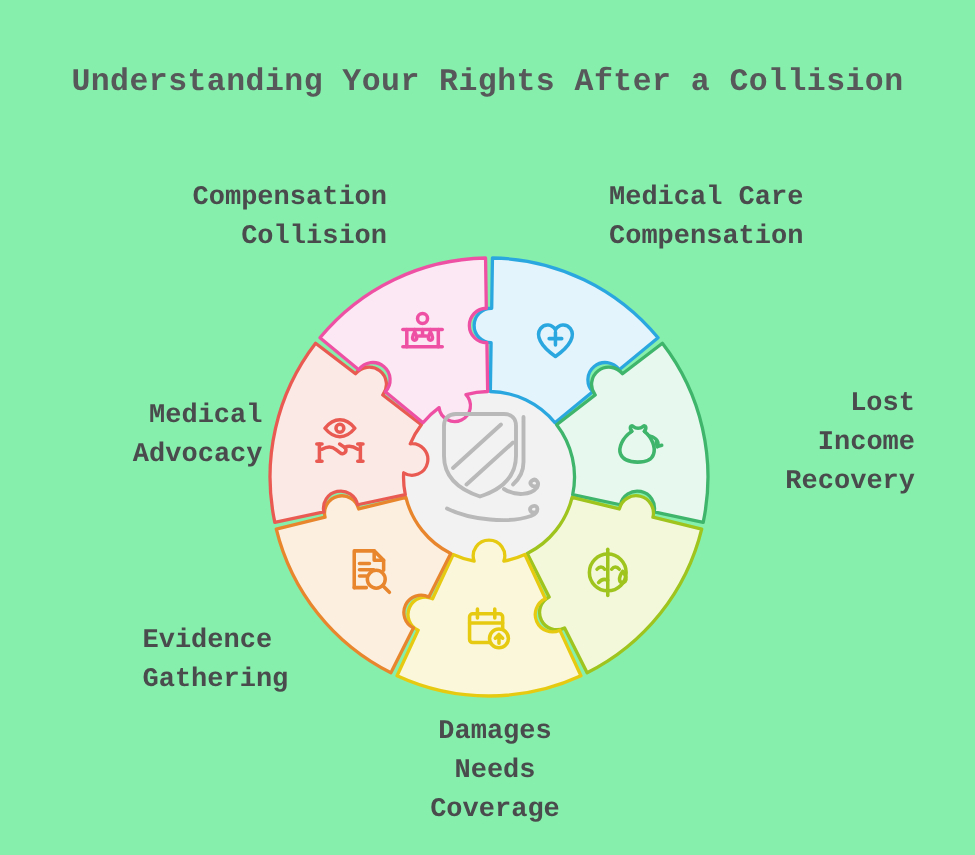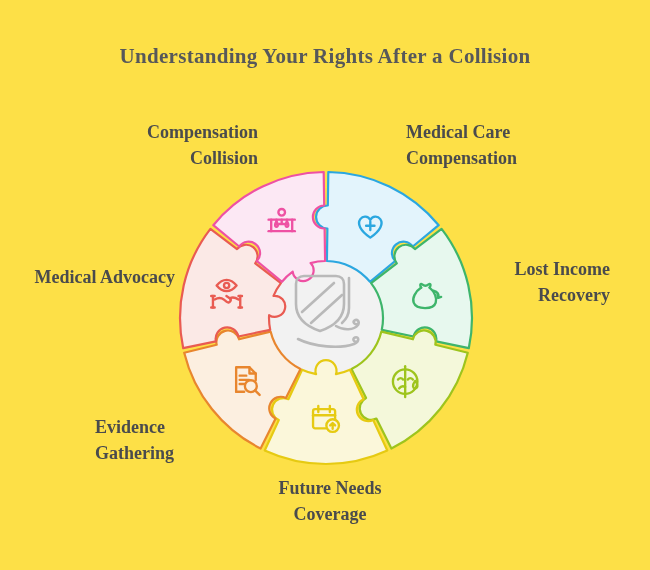--- a/index.html
+++ b/index.html
@@ -1,17 +1,17 @@
 <!DOCTYPE html>
 <html><head>
 <meta charset="utf-8">
 <style>
   html,body{margin:0;padding:0;background:#ffffff;}
   .stage{position:relative;width:650px;height:570px;overflow:hidden;
-         font-family:Liberation Serif, serif;background:#fde047;}
+         font-family:Liberation Mono, monospace;background:#86efac;}
   .title{position:absolute;left:0;right:0;top:44px;text-align:center;
          font-size:21px;font-weight:700;letter-spacing:.3px;color:#57585a;}
   .seg-label{position:absolute;font-size:18px;font-weight:700;line-height:26px;color:#4a4b4d;}
   .lbl-medical{left:406px;top:119px;width:150px;text-align:left;}
   .lbl-lost{left:492px;top:256px;width:118px;text-align:right;}
   .lbl-pain{left:455px;top:410px;width:180px;text-align:left;}
   .lbl-future{left:266px;top:475px;width:128px;text-align:center;}
   .lbl-evidence{left:95px;top:414px;width:112px;text-align:left;}
   .lbl-victim{left:13px;top:264px;width:162px;text-align:right;}
   .lbl-compensation{left:116px;top:119px;width:142px;text-align:right;}
@@ -89,16 +89,16 @@
         <path d="M-20 8 L12 -21"></path>
         <path d="M-11 19 L20 -9"></path>
         <path d="M14 22 C22 27 32 26 36 21 C38 17.5 35 14.5 32.5 16.5 C30.5 18.2 32.5 21 35.5 20"></path>
         <path d="M-24 35 C-8 43 18 45 32 40 C38 37.5 37 32 33 33.5 C30 34.6 31.5 38.5 35 37.5"></path>
       </g>
     </svg>
 
   <div class="seg-label lbl-compensation">Compensation Collision</div>
   <div class="seg-label lbl-medical">Medical Care Compensation</div>
   <div class="seg-label lbl-lost">Lost Income Recovery</div>
-  <div class="seg-label lbl-future">Future Needs Coverage</div>
+  <div class="seg-label lbl-future">Damages Needs Coverage</div>
   <div class="seg-label lbl-evidence">Evidence Gathering</div>
   <div class="seg-label lbl-victim">Medical Advocacy</div>
 </div>
 
 </body></html>

